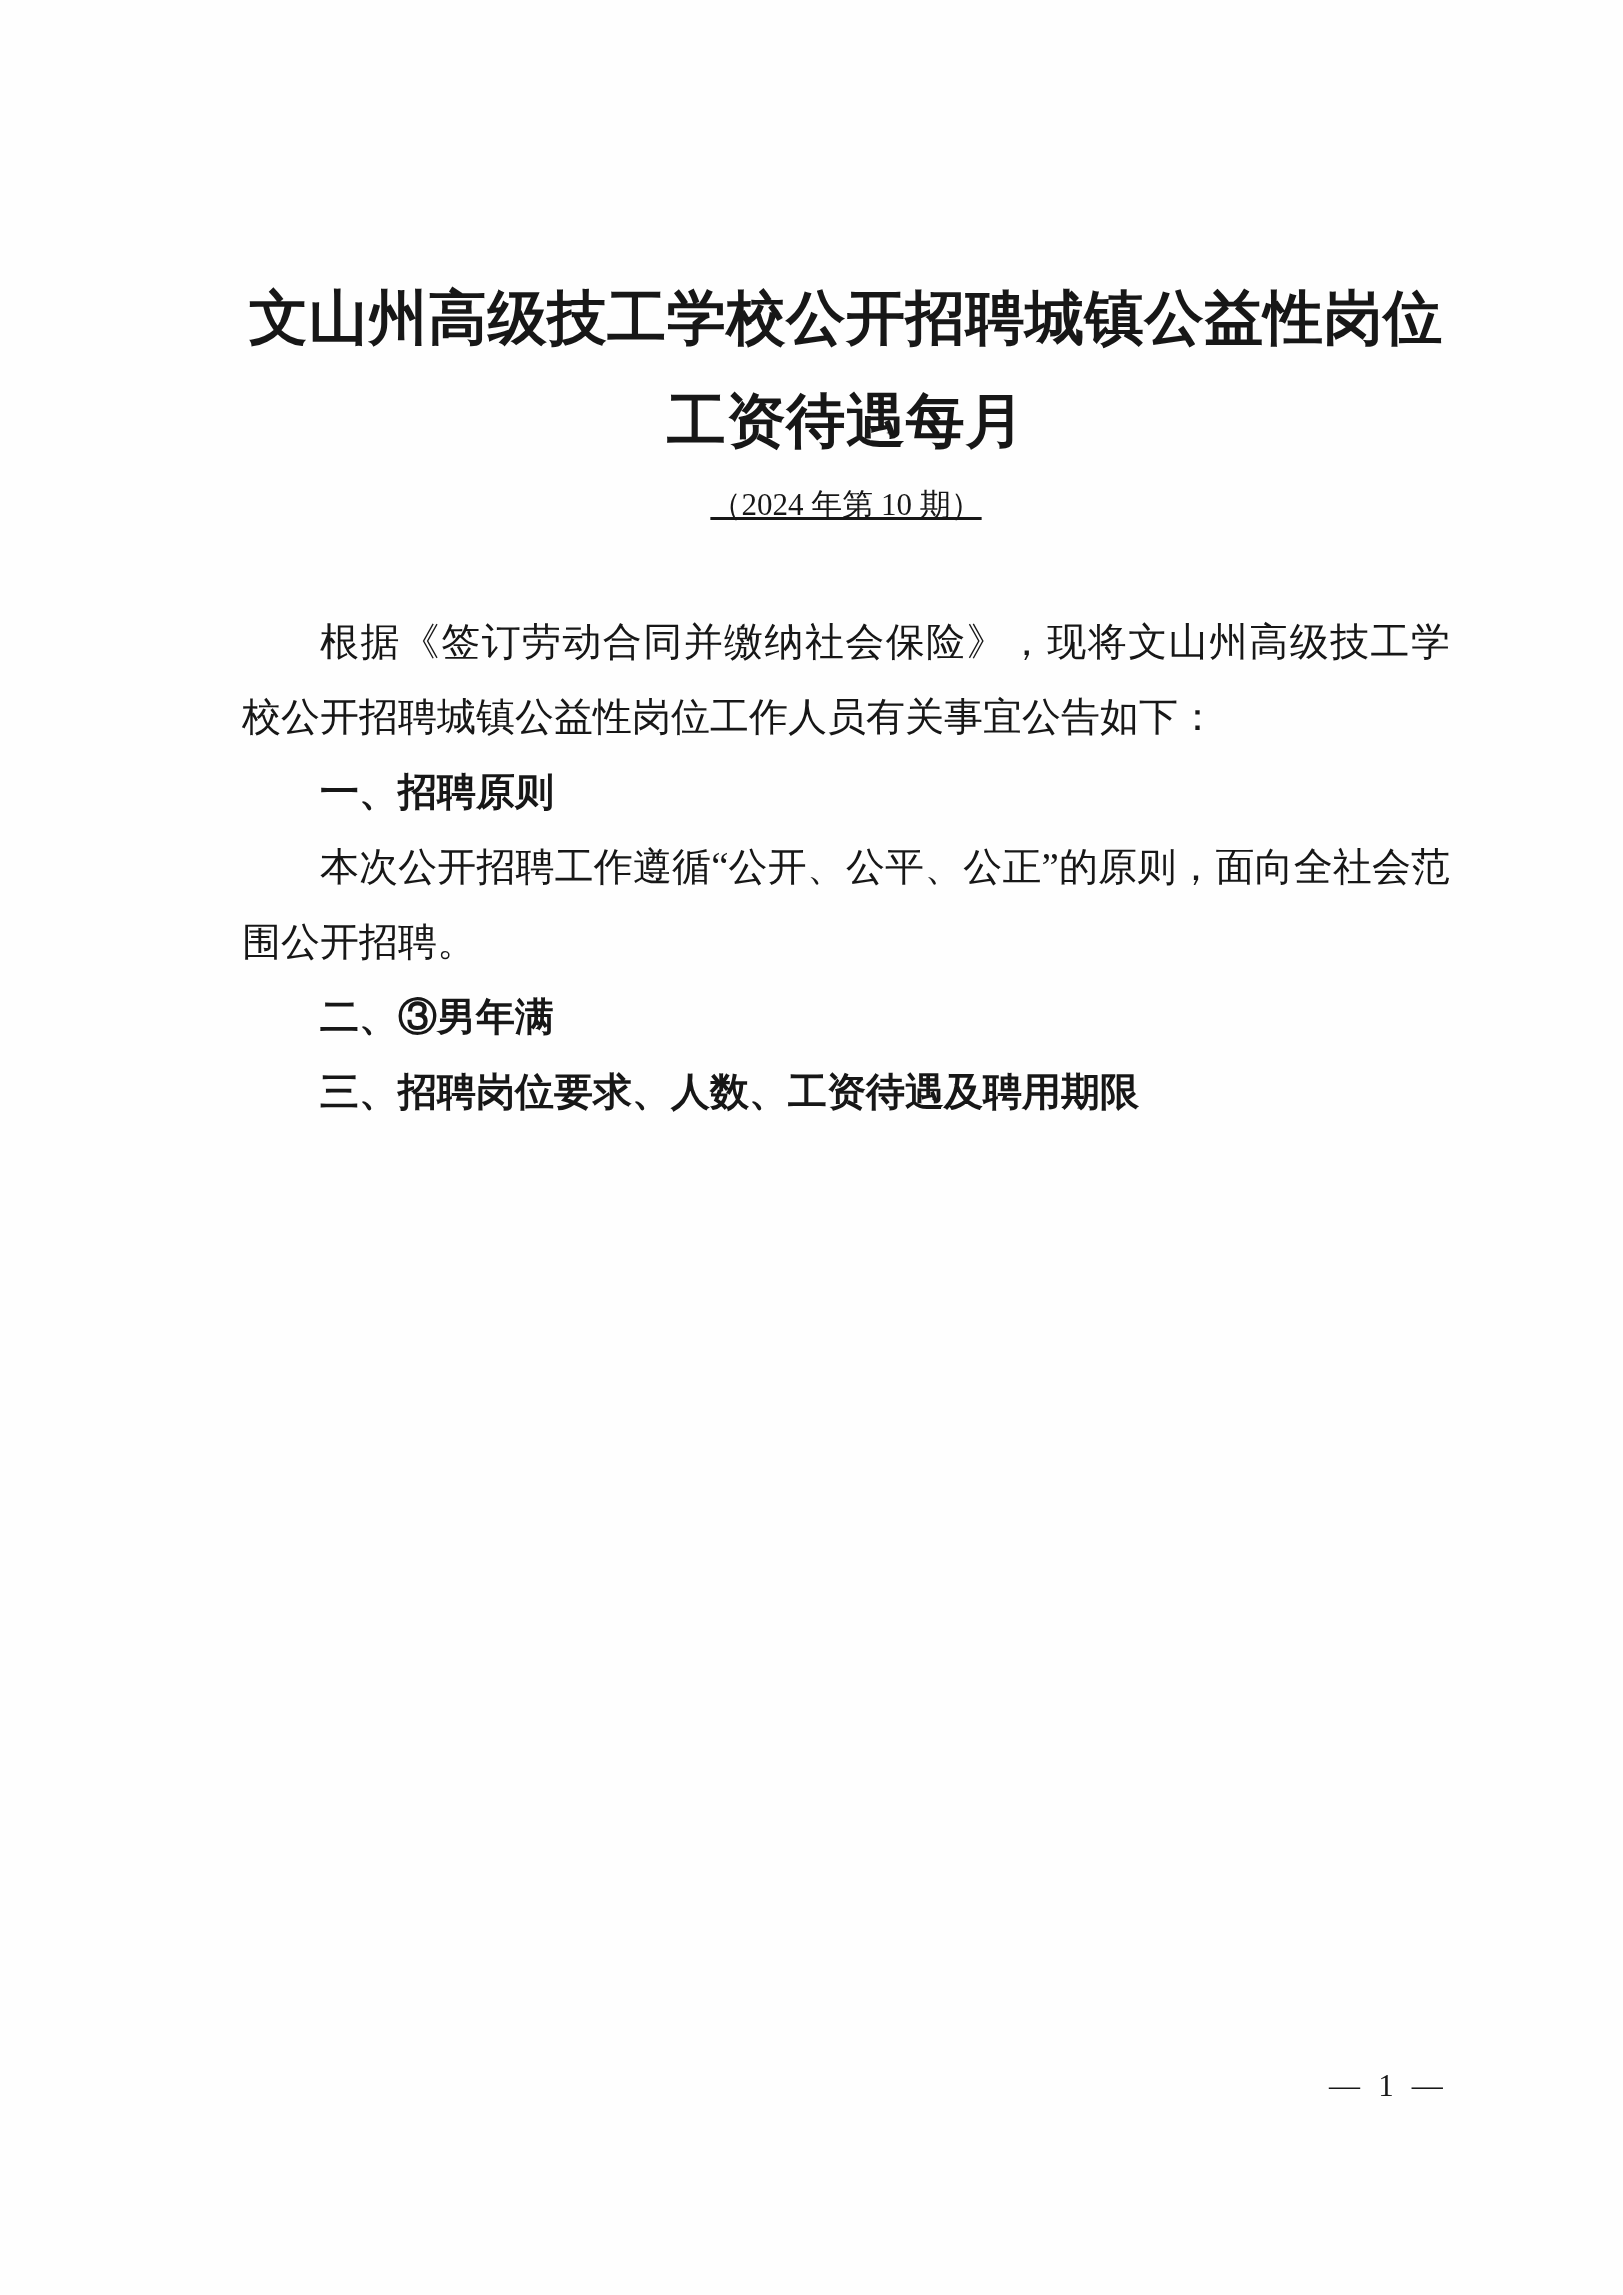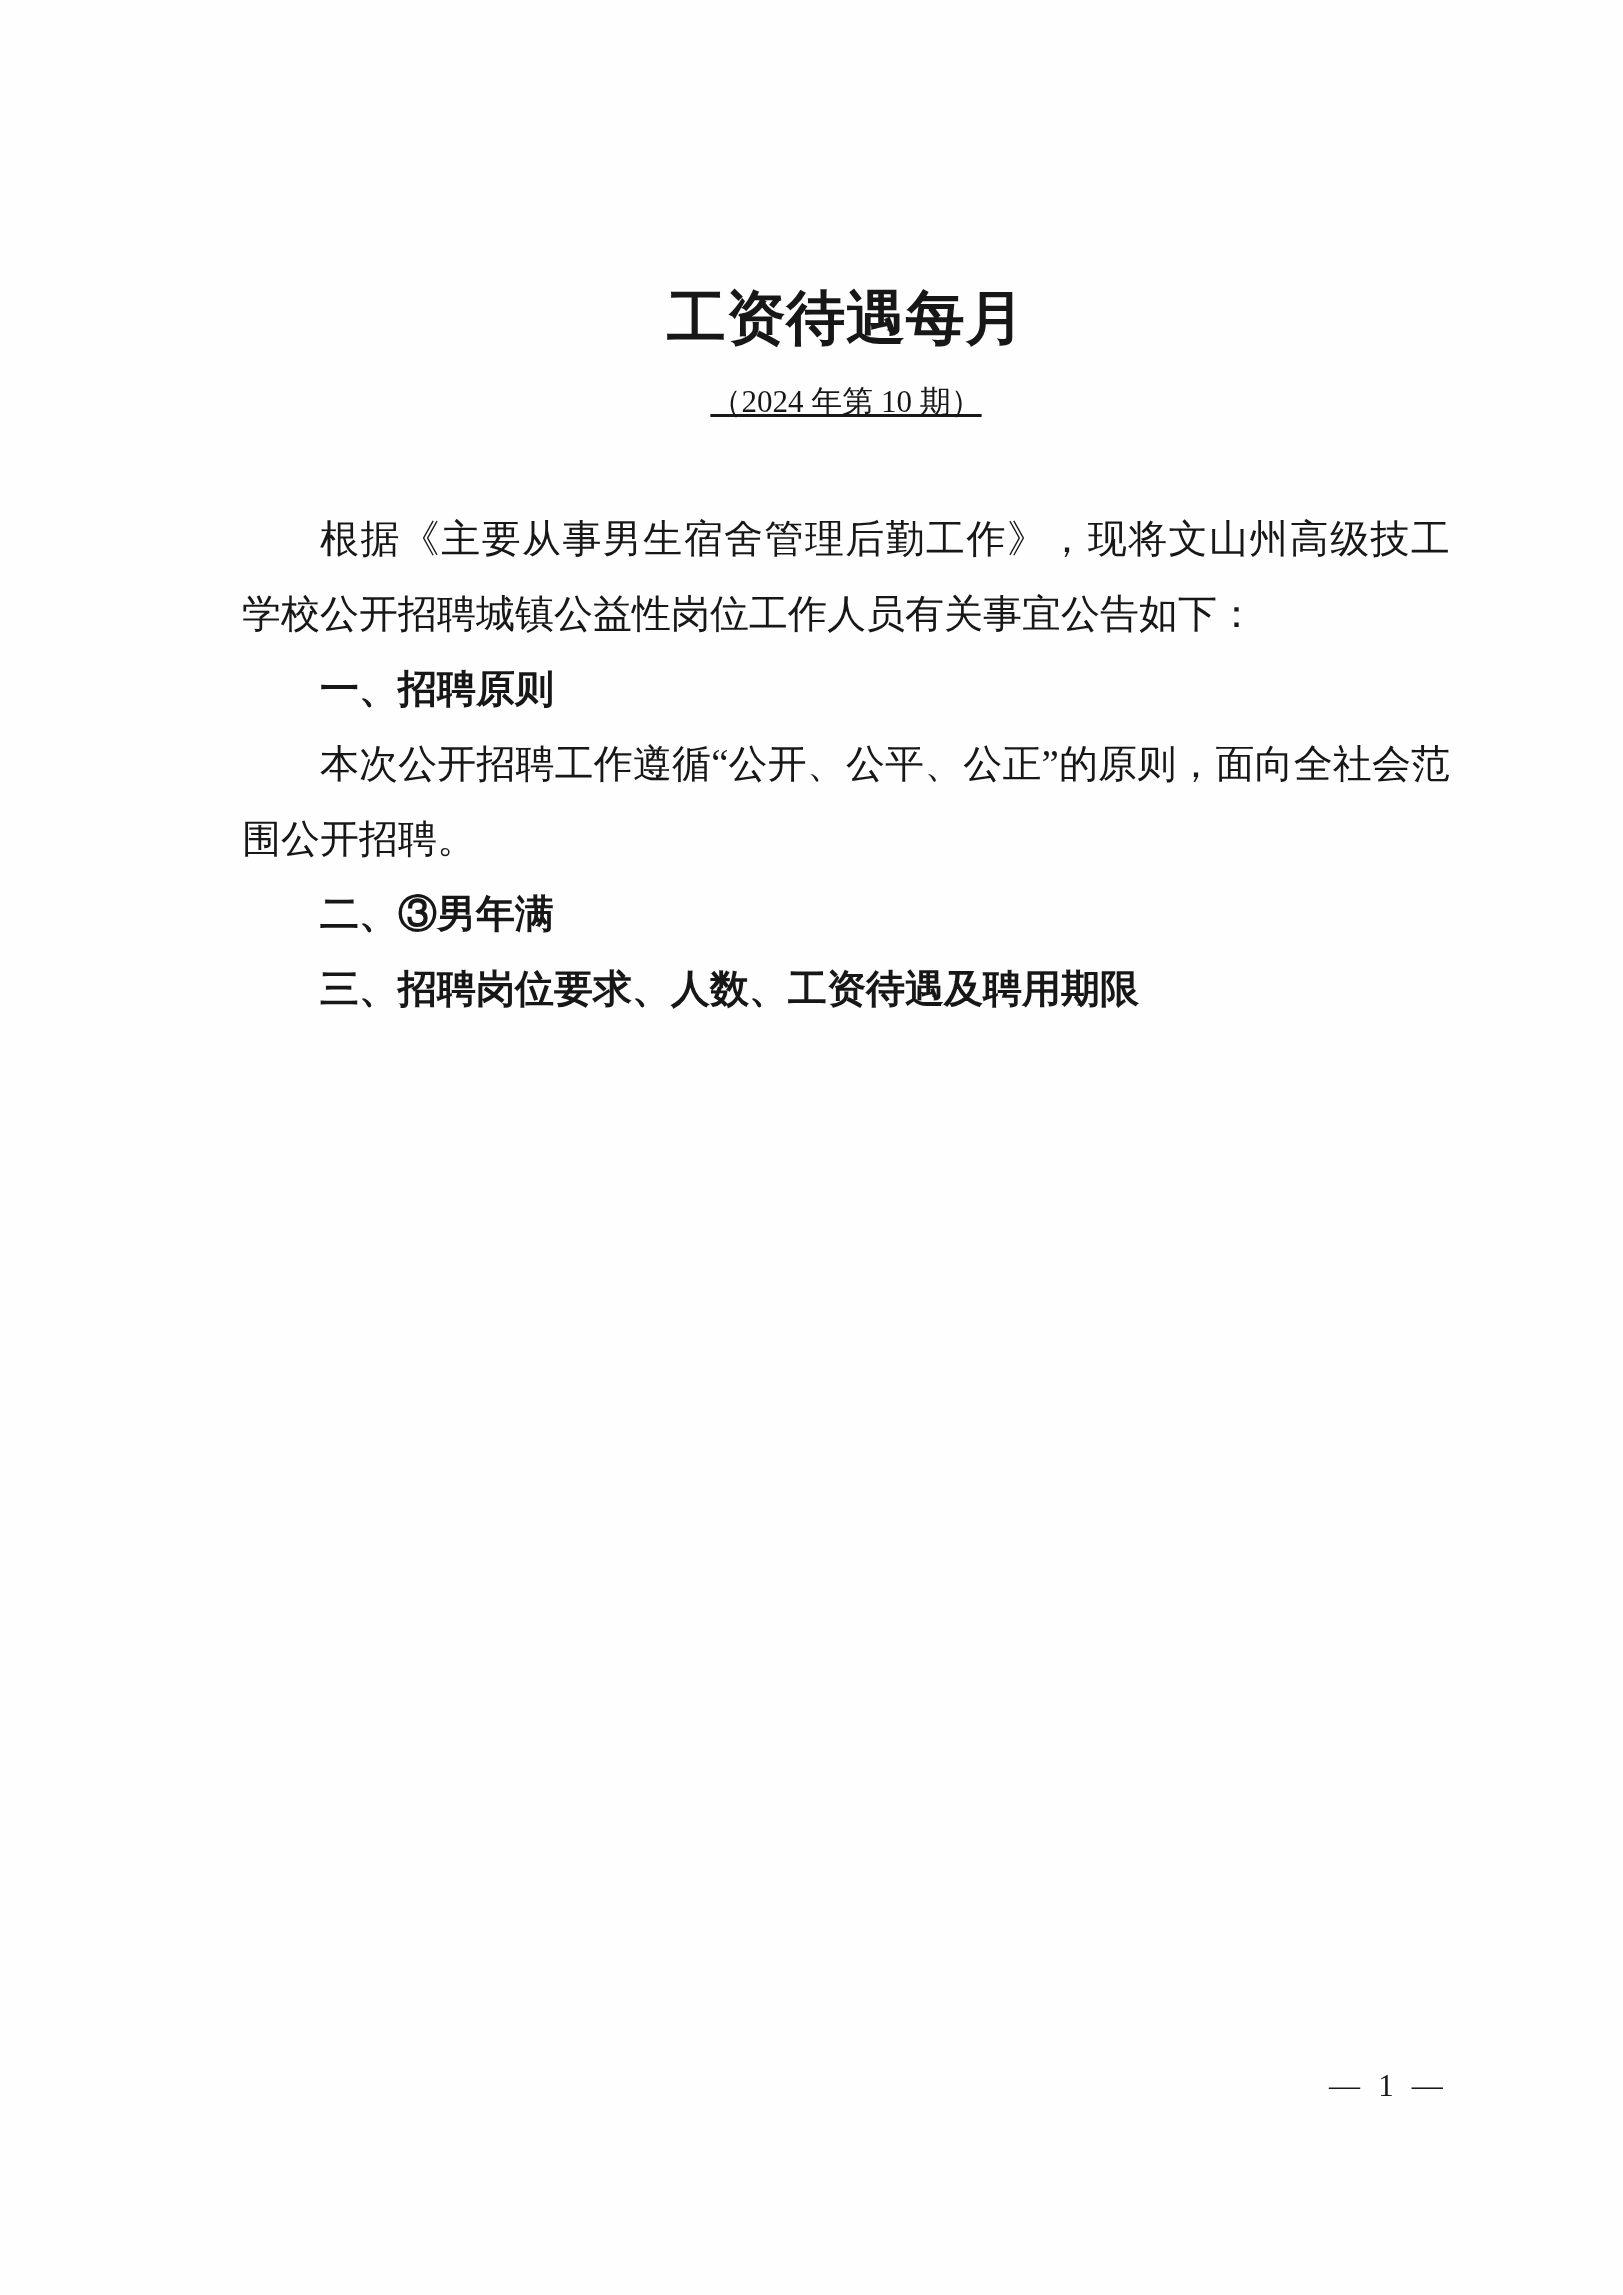--- a/index.html
+++ b/index.html
@@ -62,27 +62,28 @@
     white-space: nowrap;
   }
 </style>
 </head>
 <body>
 
 <div class="page">
   <div class="content">
 
     <div class="doc-title">
+      <div>文山州高级技工学校公开招聘城镇公益性岗位</div>
       <div>工资待遇每月</div>
     </div>
 
     <div class="issue-line">（2024 年第 10 期）</div>
 
     <div class="doc-body">
-      <p>根据《主要从事男生宿舍管理后勤工作》，现将文山州高级技工学校公开招聘城镇公益性岗位工作人员有关事宜公告如下：</p>
+      <p>根据《签订劳动合同并缴纳社会保险》，现将文山州高级技工学校公开招聘城镇公益性岗位工作人员有关事宜公告如下：</p>
 
       <p class="heading">一、招聘原则</p>
 
       <p>本次公开招聘工作遵循“公开、公平、公正”的原则，面向全社会范围公开招聘。</p>
 
       <p class="heading">二、③男年满</p>
 
 
       <p class="heading">三、招聘岗位要求、人数、工资待遇及聘用期限</p>
 

